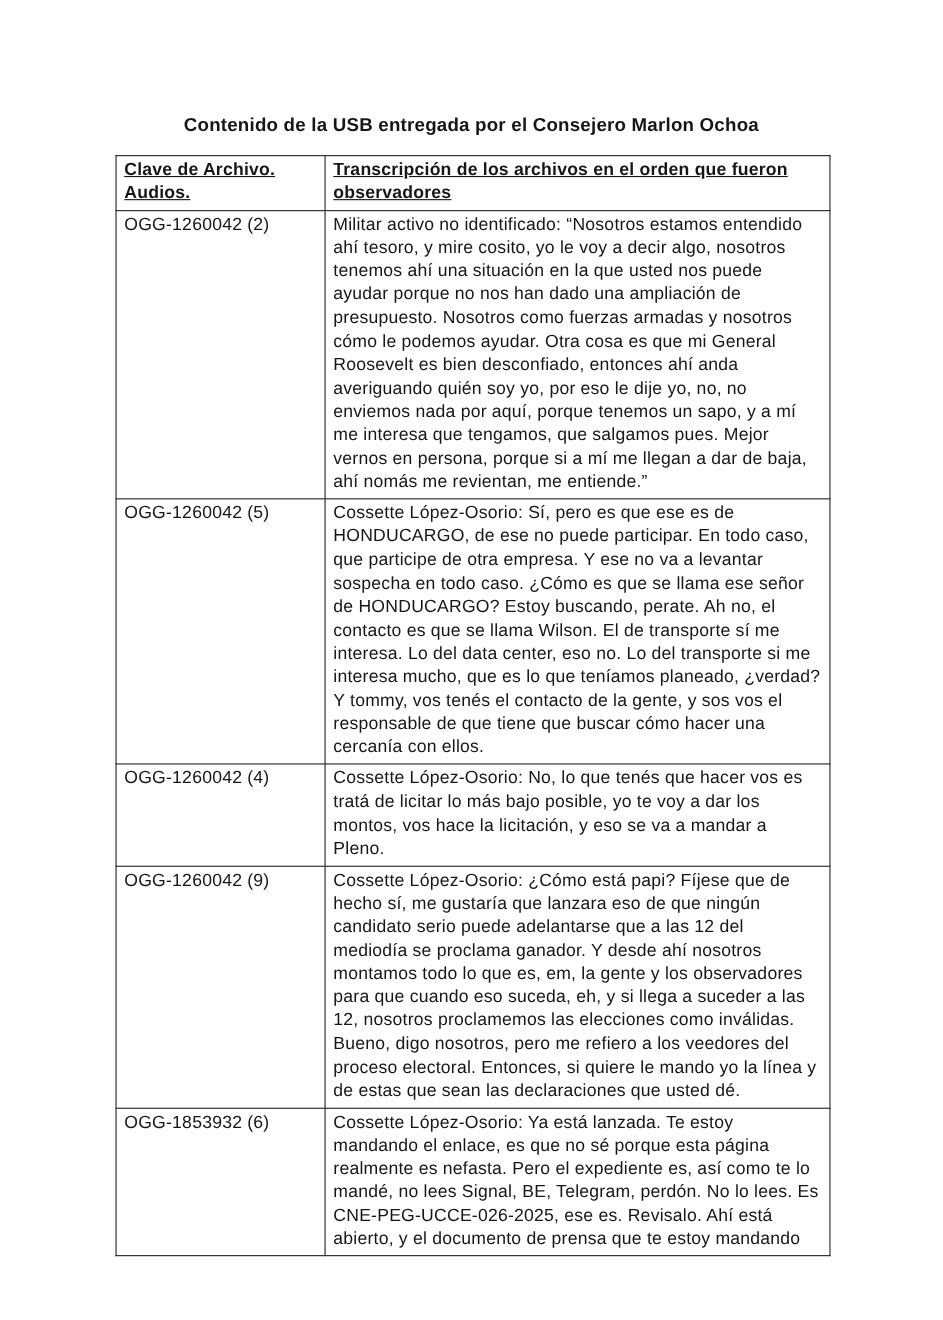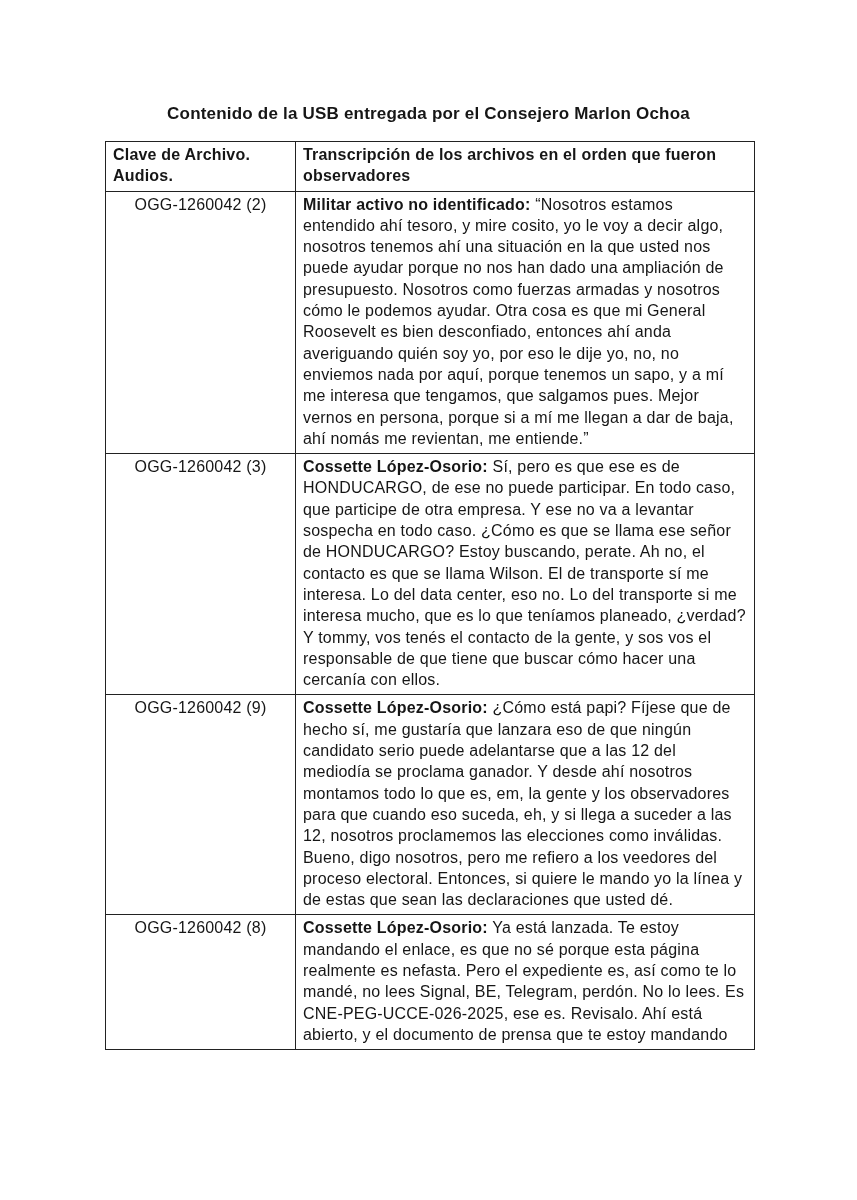--- a/index.html
+++ b/index.html
@@ -44,27 +44,27 @@
     text-align: left;
     padding: 2px 7px 4px 7px;
     font-size: 16px;
     line-height: 21.3px;
     letter-spacing: 0.2px;
     color: #161616;
     word-wrap: break-word;
   }
   th {
     font-weight: 700;
+    text-decoration: underline;
   }
   td.key-cell {
     font-weight: 400;
-    text-align: center;
   }
   td.text-cell .speaker {
-    font-weight: 700;
+    font-weight: 400;
   }
 </style>
 </head>
 <body>
 
 <div class="doc-page">
 
   <h1 class="doc-title">Contenido de la USB entregada por el Consejero Marlon Ochoa</h1>
 
   <table class="transcript">
@@ -77,27 +77,31 @@
         <th>Clave de Archivo. Audios.</th>
         <th>Transcripción de los archivos en el orden que fueron observadores</th>
       </tr>
     </thead>
     <tbody>
       <tr>
         <td class="key-cell">OGG-1260042 (2)</td>
         <td class="text-cell"><span class="speaker">Militar activo no identificado:</span> <span>“Nosotros estamos entendido ahí tesoro, y mire cosito, yo le voy a decir algo, nosotros tenemos ahí una situación en la que usted nos puede ayudar porque no nos han dado una ampliación de presupuesto. Nosotros como fuerzas armadas y nosotros cómo le podemos ayudar. Otra cosa es que mi General Roosevelt es bien desconfiado, entonces ahí anda averiguando quién soy yo, por eso le dije yo, no, no enviemos nada por aquí, porque tenemos un sapo, y a mí me interesa que tengamos, que salgamos pues. Mejor vernos en persona, porque si a mí me llegan a dar de baja, ahí nomás me revientan, me entiende.”</span></td>
       </tr>
       <tr>
-        <td class="key-cell">OGG-1260042 (3)</td>
+        <td class="key-cell">OGG-1260042 (5)</td>
         <td class="text-cell"><span class="speaker">Cossette López-Osorio:</span> <span>Sí, pero es que ese es de HONDUCARGO, de ese no puede participar. En todo caso, que participe de otra empresa. Y ese no va a levantar sospecha en todo caso. ¿Cómo es que se llama ese señor de HONDUCARGO? Estoy buscando, perate. Ah no, el contacto es que se llama Wilson. El de transporte sí me interesa. Lo del data center, eso no. Lo del transporte si me interesa mucho, que es lo que teníamos planeado, ¿verdad? Y tommy, vos tenés el contacto de la gente, y sos vos el responsable de que tiene que buscar cómo hacer una cercanía con ellos.</span></td>
+      </tr>
+      <tr>
+        <td class="key-cell">OGG-1260042 (4)</td>
+        <td class="text-cell"><span class="speaker">Cossette López-Osorio:</span> <span>No, lo que tenés que hacer vos es tratá de licitar lo más bajo posible, yo te voy a dar los montos, vos hace la licitación, y eso se va a mandar a Pleno.</span></td>
       </tr>
       <tr>
         <td class="key-cell">OGG-1260042 (9)</td>
         <td class="text-cell"><span class="speaker">Cossette López-Osorio:</span> <span>¿Cómo está papi? Fíjese que de hecho sí, me gustaría que lanzara eso de que ningún candidato serio puede adelantarse que a las 12 del mediodía se proclama ganador. Y desde ahí nosotros montamos todo lo que es, em, la gente y los observadores para que cuando eso suceda, eh, y si llega a suceder a las 12, nosotros proclamemos las elecciones como inválidas. Bueno, digo nosotros, pero me refiero a los veedores del proceso electoral. Entonces, si quiere le mando yo la línea y de estas que sean las declaraciones que usted dé.</span></td>
       </tr>
       <tr>
-        <td class="key-cell">OGG-1260042 (8)</td>
+        <td class="key-cell">OGG-1853932 (6)</td>
         <td class="text-cell"><span class="speaker">Cossette López-Osorio:</span> <span>Ya está lanzada. Te estoy mandando el enlace, es que no sé porque esta página realmente es nefasta. Pero el expediente es, así como te lo mandé, no lees Signal, BE, Telegram, perdón. No lo lees. Es CNE-PEG-UCCE-026-2025, ese es. Revisalo. Ahí está abierto, y el documento de prensa que te estoy mandando</span></td>
       </tr>
     </tbody>
   </table>
 
 </div>
 
 </body></html>

